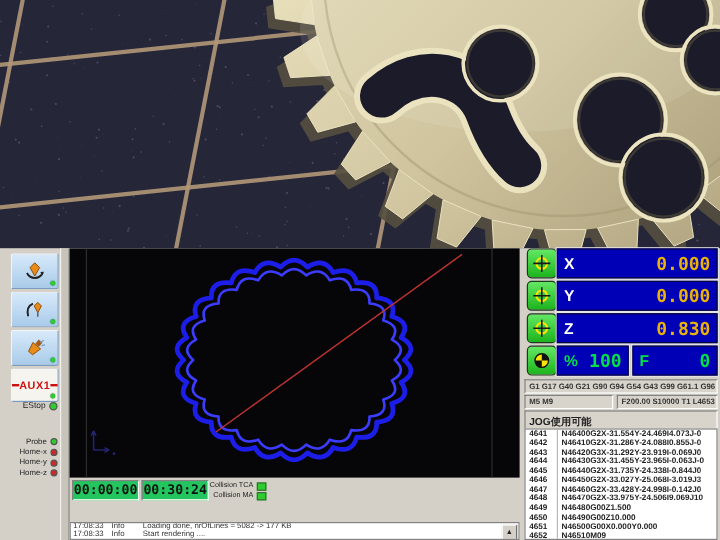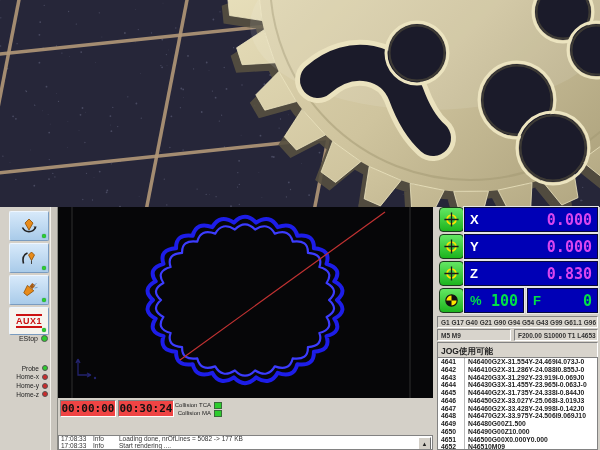--- a/index.html
+++ b/index.html
@@ -18,33 +18,33 @@
   
   #sidebar{left:0;top:0;width:57px;height:243px;}
   #sidebar-groove{left:50px;top:0;width:6px;height:243px;background:#c8c4bc;
           border-left:1px solid #f2f0ea;border-right:1px solid #8a8a84;}
   .side-btn{left:9px;width:38px;height:28px;background:linear-gradient(#d7e9fa,#a9cbe9);
           border:1px solid #7a9cc0;border-top-color:#eef6ff;border-left-color:#eef6ff;
           border-radius:2px;display:flex;align-items:center;justify-content:center;cursor:pointer;}
   .side-btn svg{width:20px;height:20px;}
   .btn-led{position:absolute;right:2px;bottom:2px;width:4px;height:4px;border-radius:50%;
           box-shadow:0 0 1px #064;}
-  #aux1-btn{background:#f6f4ee;flex-direction:column;}
+  #aux1-btn{background:#f6f4ee;}
   #aux1-btn .redline{width:26px;height:2px;background:#cc1111;}
   #aux1-btn .aux1-text{color:#cc1111;font-weight:bold;font-size:9px;line-height:10px;letter-spacing:0.5px;}
   .estop-row,.ind-row{left:2px;width:46px;display:flex;align-items:center;justify-content:flex-end;gap:3px;}
   .estop-row{height:9px;}
   .ind-label{font-size:6.5px;color:#222;}
   .estop-label{font-size:7px;color:#222;}
   .led{width:5px;height:5px;border-radius:50%;border:1px solid #555;}
   
   #canvas{left:58px;top:0;width:375px;height:191px;background:#060608;}
   
   #timer-row{left:58px;top:191px;width:375px;height:23px;}
-  .timer-box{top:2px;width:54px;height:15px;background:#ef4444;
+  .timer-box{top:2px;width:54px;height:15px;background:#22c55e;
      font-family:"DejaVu Sans Mono","Liberation Mono",monospace;font-weight:bold;font-size:11px;
      color:#111;display:flex;align-items:center;justify-content:center;}
   .coll-row{left:112px;width:52px;height:8px;display:flex;align-items:center;justify-content:flex-end;gap:3px;}
   .coll-label{font-size:6px;color:#222;}
   .coll-box{width:6px;height:5px;border:1px solid #3a6b3a;}
   
   #status-bar{left:58px;top:215px;width:375px;height:13px;background:#000080;color:#fff;
      font-weight:bold;font-size:10px;display:flex;align-items:center;padding-left:4px;
      box-sizing:border-box;white-space:pre;border:1px solid #6a6a6a;border-bottom-color:#fff;}
   #log{left:58px;top:228px;width:375px;height:15px;background:#ffffff;border:1px solid #828282;
@@ -56,21 +56,21 @@
      display:flex;align-items:center;justify-content:center;font-size:6px;color:#222;cursor:pointer;}
   
   #right-panel{left:437px;top:0;width:163px;height:243px;}
   .dro-btn{left:2px;width:23px;height:23px;border-radius:4px;border:1px solid #1c3a1c;
      background:linear-gradient(#63e763,#1db41d);display:flex;align-items:center;justify-content:center;cursor:pointer;}
   .dro-btn svg{width:17px;height:17px;}
   .dro-box{background:#0000b6;border:1px solid #08083a;box-shadow:0 0 0 1px #e6e6e6;
      display:flex;align-items:center;justify-content:space-between;box-sizing:border-box;
      padding:0 5px;}
   .dro-label{color:#fff;font-weight:bold;font-size:13px;}
-  .dro-value{color:#d946ef;font-weight:bold;font-size:15px;font-family:"DejaVu Sans Mono","Liberation Mono",monospace;}
+  .dro-value{color:#eab308;font-weight:bold;font-size:15px;font-family:"DejaVu Sans Mono","Liberation Mono",monospace;}
   .dro-green{color:#00e048;}
   .modal-box{background:#d8d4cc;color:#333;font-size:6.5px;font-weight:bold;display:flex;
      align-items:center;padding-left:3px;box-sizing:border-box;white-space:pre;overflow:hidden;}
   #jog-box{font-size:8.5px;color:#222;}
   #gcode-list{left:0;top:150px;width:161px;height:93px;background:#fff;border:1px solid #828282;
      box-sizing:border-box;overflow:hidden;}
   .gc-row{display:flex;height:7.75px;line-height:7.9px;font-size:6.8px;font-weight:bold;color:#222;cursor:default;}
   .gc-num{width:27px;padding-left:3px;border-right:1px solid #b8b8b8;box-sizing:border-box;}
   .gc-code{padding-left:3px;white-space:pre;overflow:hidden;}
 </style>

